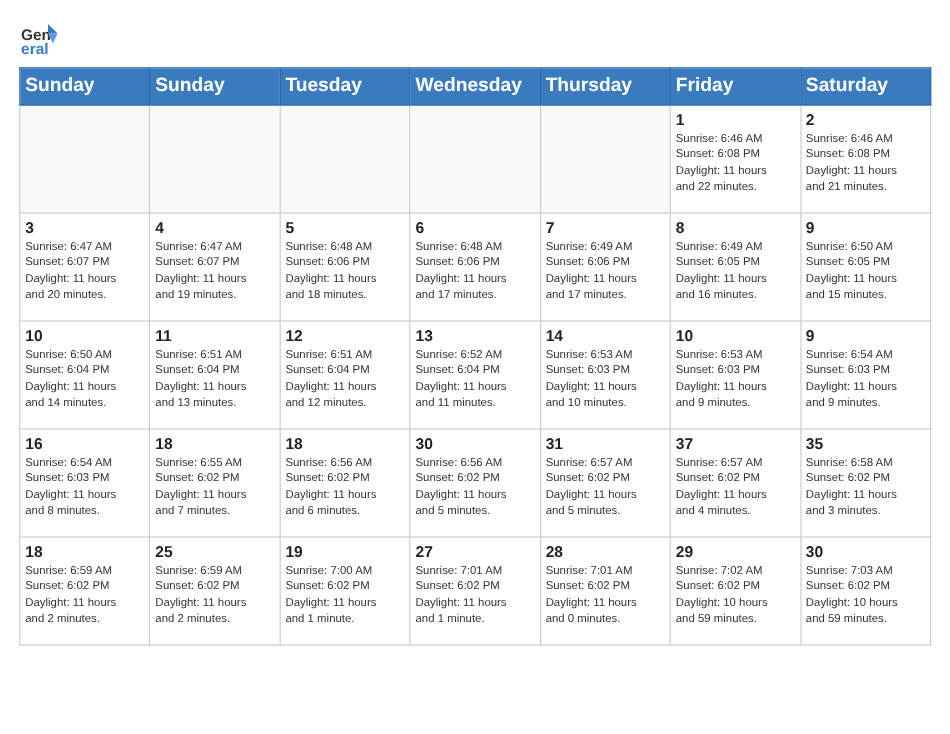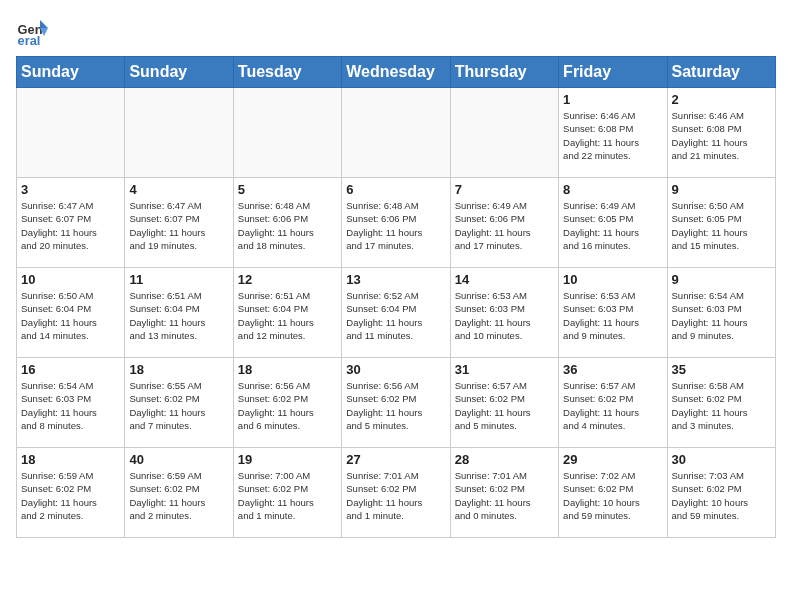--- a/index.html
+++ b/index.html
@@ -220,35 +220,35 @@
         </td>
         <td>
           <span class="day-number">30</span>
           <div class="day-info">Sunrise: 6:56 AM<br>Sunset: 6:02 PM<br>Daylight: 11 hours<br>and 5 minutes.</div>
         </td>
         <td>
           <span class="day-number">31</span>
           <div class="day-info">Sunrise: 6:57 AM<br>Sunset: 6:02 PM<br>Daylight: 11 hours<br>and 5 minutes.</div>
         </td>
         <td>
-          <span class="day-number">36</span>
+          <span class="day-number">37</span>
           <div class="day-info">Sunrise: 6:57 AM<br>Sunset: 6:02 PM<br>Daylight: 11 hours<br>and 4 minutes.</div>
         </td>
         <td>
           <span class="day-number">35</span>
           <div class="day-info">Sunrise: 6:58 AM<br>Sunset: 6:02 PM<br>Daylight: 11 hours<br>and 3 minutes.</div>
         </td>
       </tr>
       <tr class="week-row">
         <td>
           <span class="day-number">18</span>
           <div class="day-info">Sunrise: 6:59 AM<br>Sunset: 6:02 PM<br>Daylight: 11 hours<br>and 2 minutes.</div>
         </td>
         <td>
-          <span class="day-number">40</span>
+          <span class="day-number">25</span>
           <div class="day-info">Sunrise: 6:59 AM<br>Sunset: 6:02 PM<br>Daylight: 11 hours<br>and 2 minutes.</div>
         </td>
         <td>
           <span class="day-number">19</span>
           <div class="day-info">Sunrise: 7:00 AM<br>Sunset: 6:02 PM<br>Daylight: 11 hours<br>and 1 minute.</div>
         </td>
         <td>
           <span class="day-number">27</span>
           <div class="day-info">Sunrise: 7:01 AM<br>Sunset: 6:02 PM<br>Daylight: 11 hours<br>and 1 minute.</div>
         </td>

